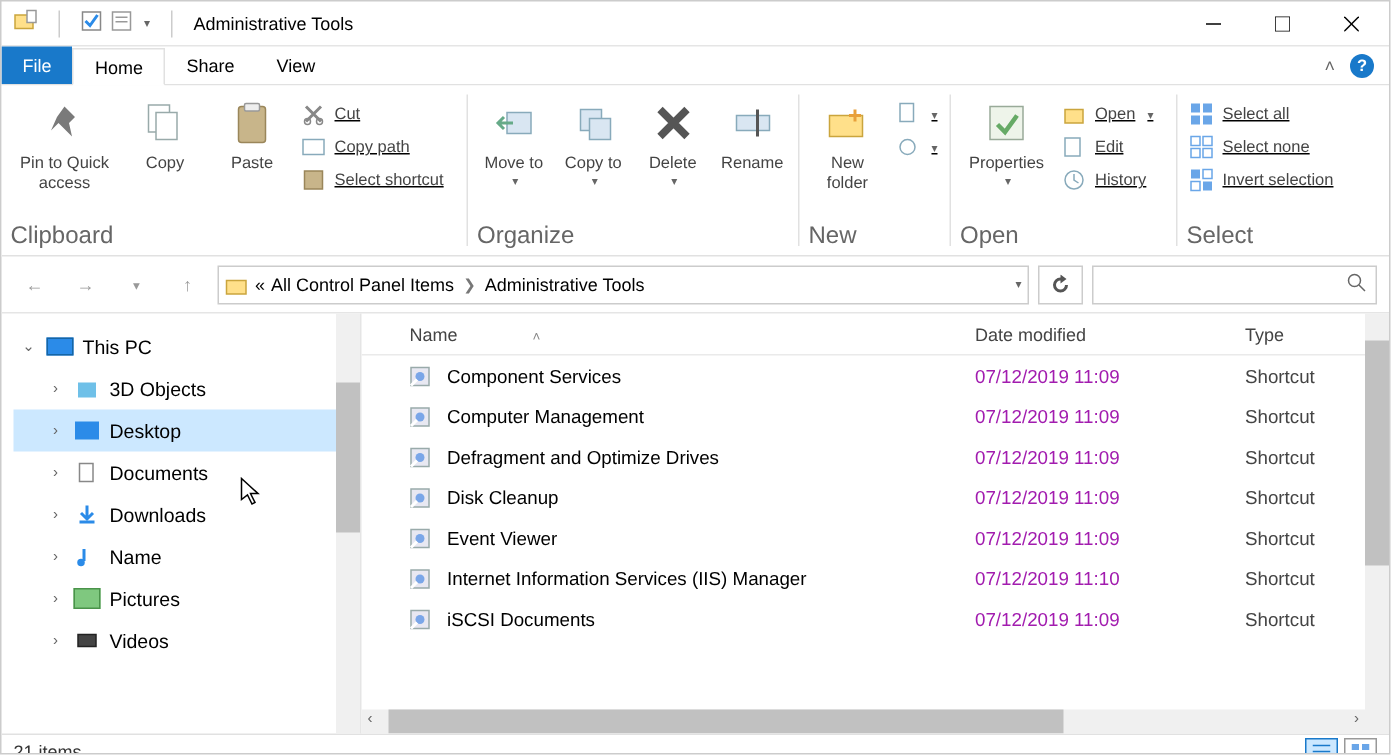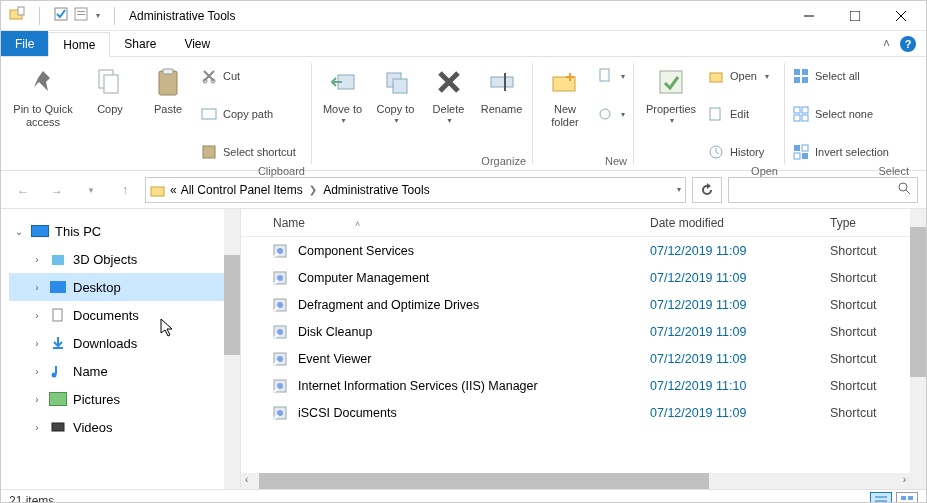--- a/index.html
+++ b/index.html
@@ -20,27 +20,27 @@
 .tab.file { background: #1979ca; color: #fff; }
 .tab.active { border: 1px solid #e1e1e1; border-bottom: 1px solid #fff; background: #fff; position: relative; top: 1px; }
 .tabs .spacer { flex: 1; }
 .tabs .help { width: 24px; height: 24px; display: flex; align-items: center; justify-content: center; margin-right: 6px; }
 .help-circle { width: 16px; height: 16px; border-radius: 50%; background: #1979ca; color: #fff; font-size: 11px; font-weight: bold; display: flex; align-items: center; justify-content: center; }
 
 
 .ribbon { display: flex; background: #fff; border-bottom: 1px solid #e1e1e1; height: 114px; }
 .group { display: flex; flex-direction: column; padding: 4px 6px 2px 6px; }
 .group-body { display: flex; flex: 1; align-items: flex-start; gap: 4px; }
-.group-label { text-align: right; font-size: 11px; color: #666; padding: 2px 0 1px 0; }
+.group-label { text-align: left; font-size: 16px; color: #666; padding: 2px 0 1px 0; }
 .group-sep { width: 1px; background: #e1e1e1; margin: 6px 0; }
 .rbtn-big { width: 62px; display: flex; flex-direction: column; align-items: center; justify-content: flex-start; padding-top: 4px; font-size: 11px; text-align: center; line-height: 1.2; color: #444; }
 .rbtn-big .ico { width: 34px; height: 34px; margin-bottom: 4px; display:flex; align-items:center; justify-content:center; }
 .rbtn-big.narrow { width: 54px; }
 .rbtn-big.wide { width: 72px; }
-.mini-col { display: flex; flex-direction: column; gap: 16px; padding-top: 4px; }
+.mini-col { display: flex; flex-direction: column; gap: 0; padding-top: 4px; text-decoration: underline; }
 .rbtn-sm { display: flex; align-items: center; gap: 6px; font-size: 11px; color: #444; height: 22px; padding: 0 2px; }
 .rbtn-sm .ico-sm { width: 16px; height: 16px; display:flex; align-items:center; justify-content:center; }
 .caret { font-size: 8px; color: #666; margin-left: 2px; }
 
 .ico svg, .ico-sm svg { display: block; }
 
 
 .navbar { height: 38px; display: flex; align-items: center; gap: 6px; padding: 4px 8px; border-bottom: 1px solid #e5e5e5; }
 .nav-arrow { width: 28px; height: 28px; display:flex; align-items:center; justify-content:center; color: #999; }
 .addrbox { flex: 1; height: 26px; border: 1px solid #ccc; display: flex; align-items: center; padding: 0 4px; gap: 4px; font-size: 12px; }
@@ -68,21 +68,21 @@
 .list-scroll-h { position:absolute; bottom:0; left:0; right:16px; height:16px; background:#f0f0f0; }
 .list-thumb-h { position:absolute; bottom:0; left:18px; width:450px; height:16px; background:#c1c1c1; }
 .cols { display:flex; height:28px; align-items:center; border-bottom:1px solid #eaeaea; color:#444; font-size:12px; padding-left:32px; padding-right:16px; }
 .col-name { flex:1; }
 .col-date { width:180px; }
 .col-type { width:80px; }
 .rows { padding-left:31px; padding-right:16px; }
 .row { display:flex; align-items:center; height:27px; font-size:12.5px; }
 .row .ico-sm { margin-right:10px; }
 .row .c-name { flex:1; }
-.row .c-date { width:180px; color:#0369a1; }
+.row .c-date { width:180px; color:#a21caf; }
 .row .c-type { width:80px; color:#444; }
 
 .sort-caret { font-size:9px; color:#888; margin-left:50px; }
 
 
 .status { height:22px; border-top:1px solid #e1e1e1; display:flex; align-items:center; padding:0 8px; font-size:12px; color:#333; }
 .status .spacer { flex:1; }
 .viewbtn { width:22px; height:18px; border:1px solid #999; margin-left:4px; display:flex; align-items:center; justify-content:center; }
 .viewbtn.active { border-color:#1979ca; background:#cce8ff; }
 

